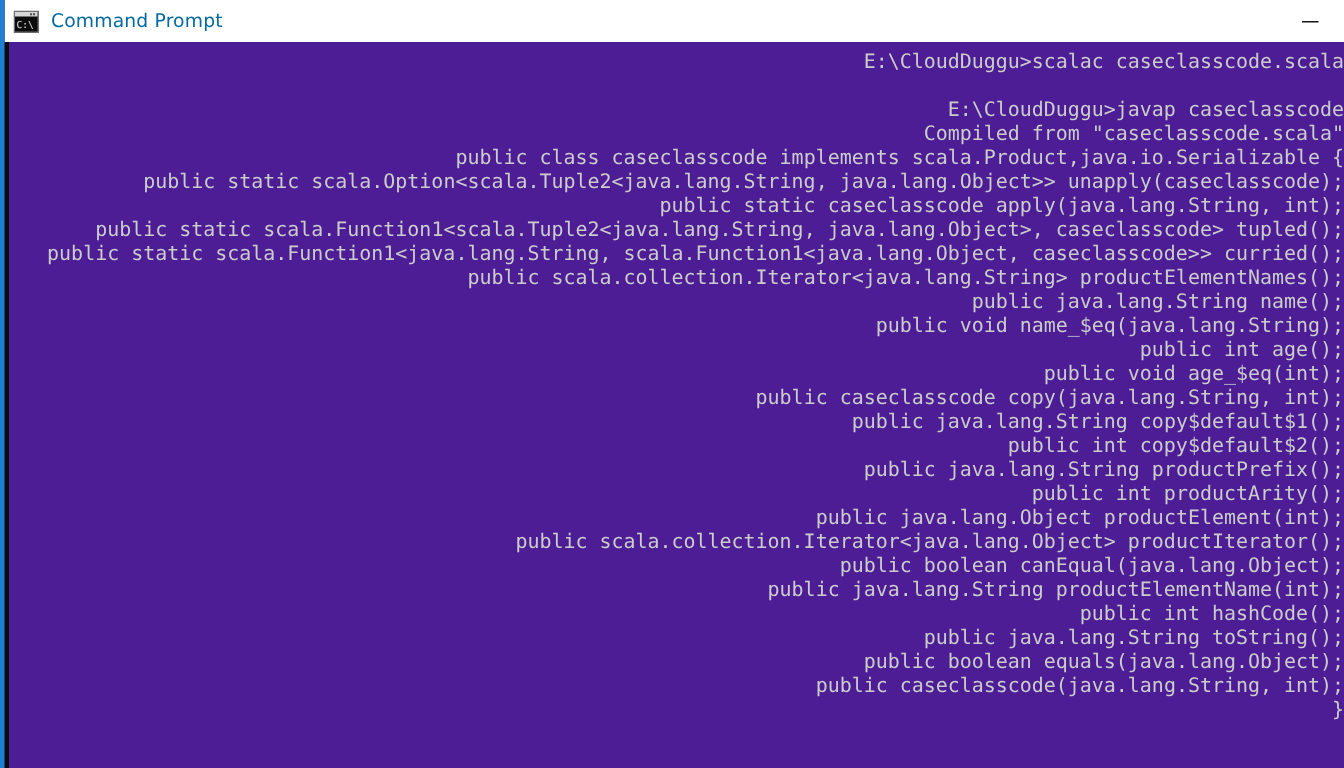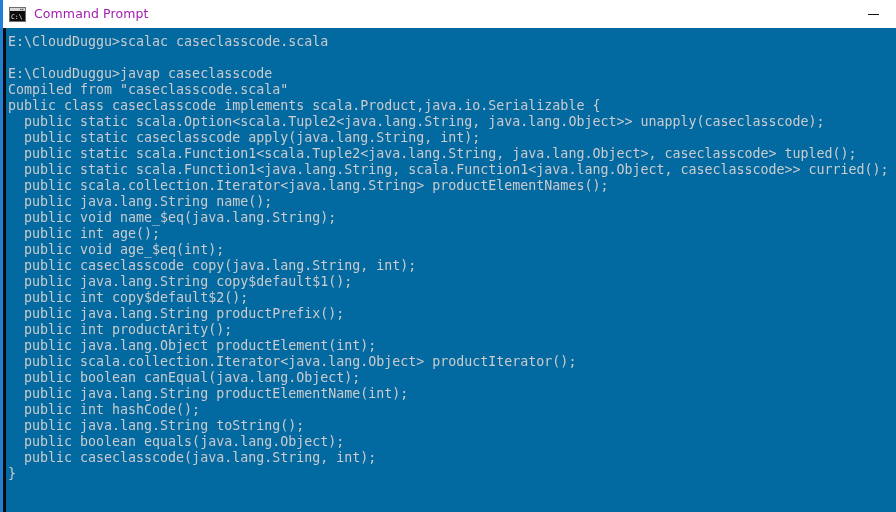--- a/index.html
+++ b/index.html
@@ -40,21 +40,21 @@
   #app-icon {
     width: 17px;
     height: 15px;
     flex: 0 0 auto;
     margin-right: 8px;
     position: relative;
   }
   #title-text {
     font-family: "DejaVu Sans", sans-serif;
     font-size: 12.5px;
-    color: #a21caf;
+    color: #0369a1;
     letter-spacing: 0.1px;
     line-height: 1;
     white-space: nowrap;
   }
   #window-controls {
     position: absolute;
     right: 0;
     top: 0;
     height: 28px;
     display: flex;
@@ -77,24 +77,25 @@
     border-top: 1.6px solid #141414;
   }
 
   
   #terminal {
     position: absolute;
     left: 3px;
     top: 28px;
     right: 0;
     bottom: 0;
-    background: #0369a1;
+    background: #4c1d95;
     overflow: hidden;
     padding: 6px 0 4px 2px;
     box-sizing: border-box;
+    text-align: right;
   }
   #terminal-lines {
     font-family: "DejaVu Sans Mono", "Liberation Mono", monospace;
     font-size: 13.3px;
     line-height: 16px;
     color: #cccccc;
     white-space: pre;
     letter-spacing: 0px;
   }
   .term-line {

